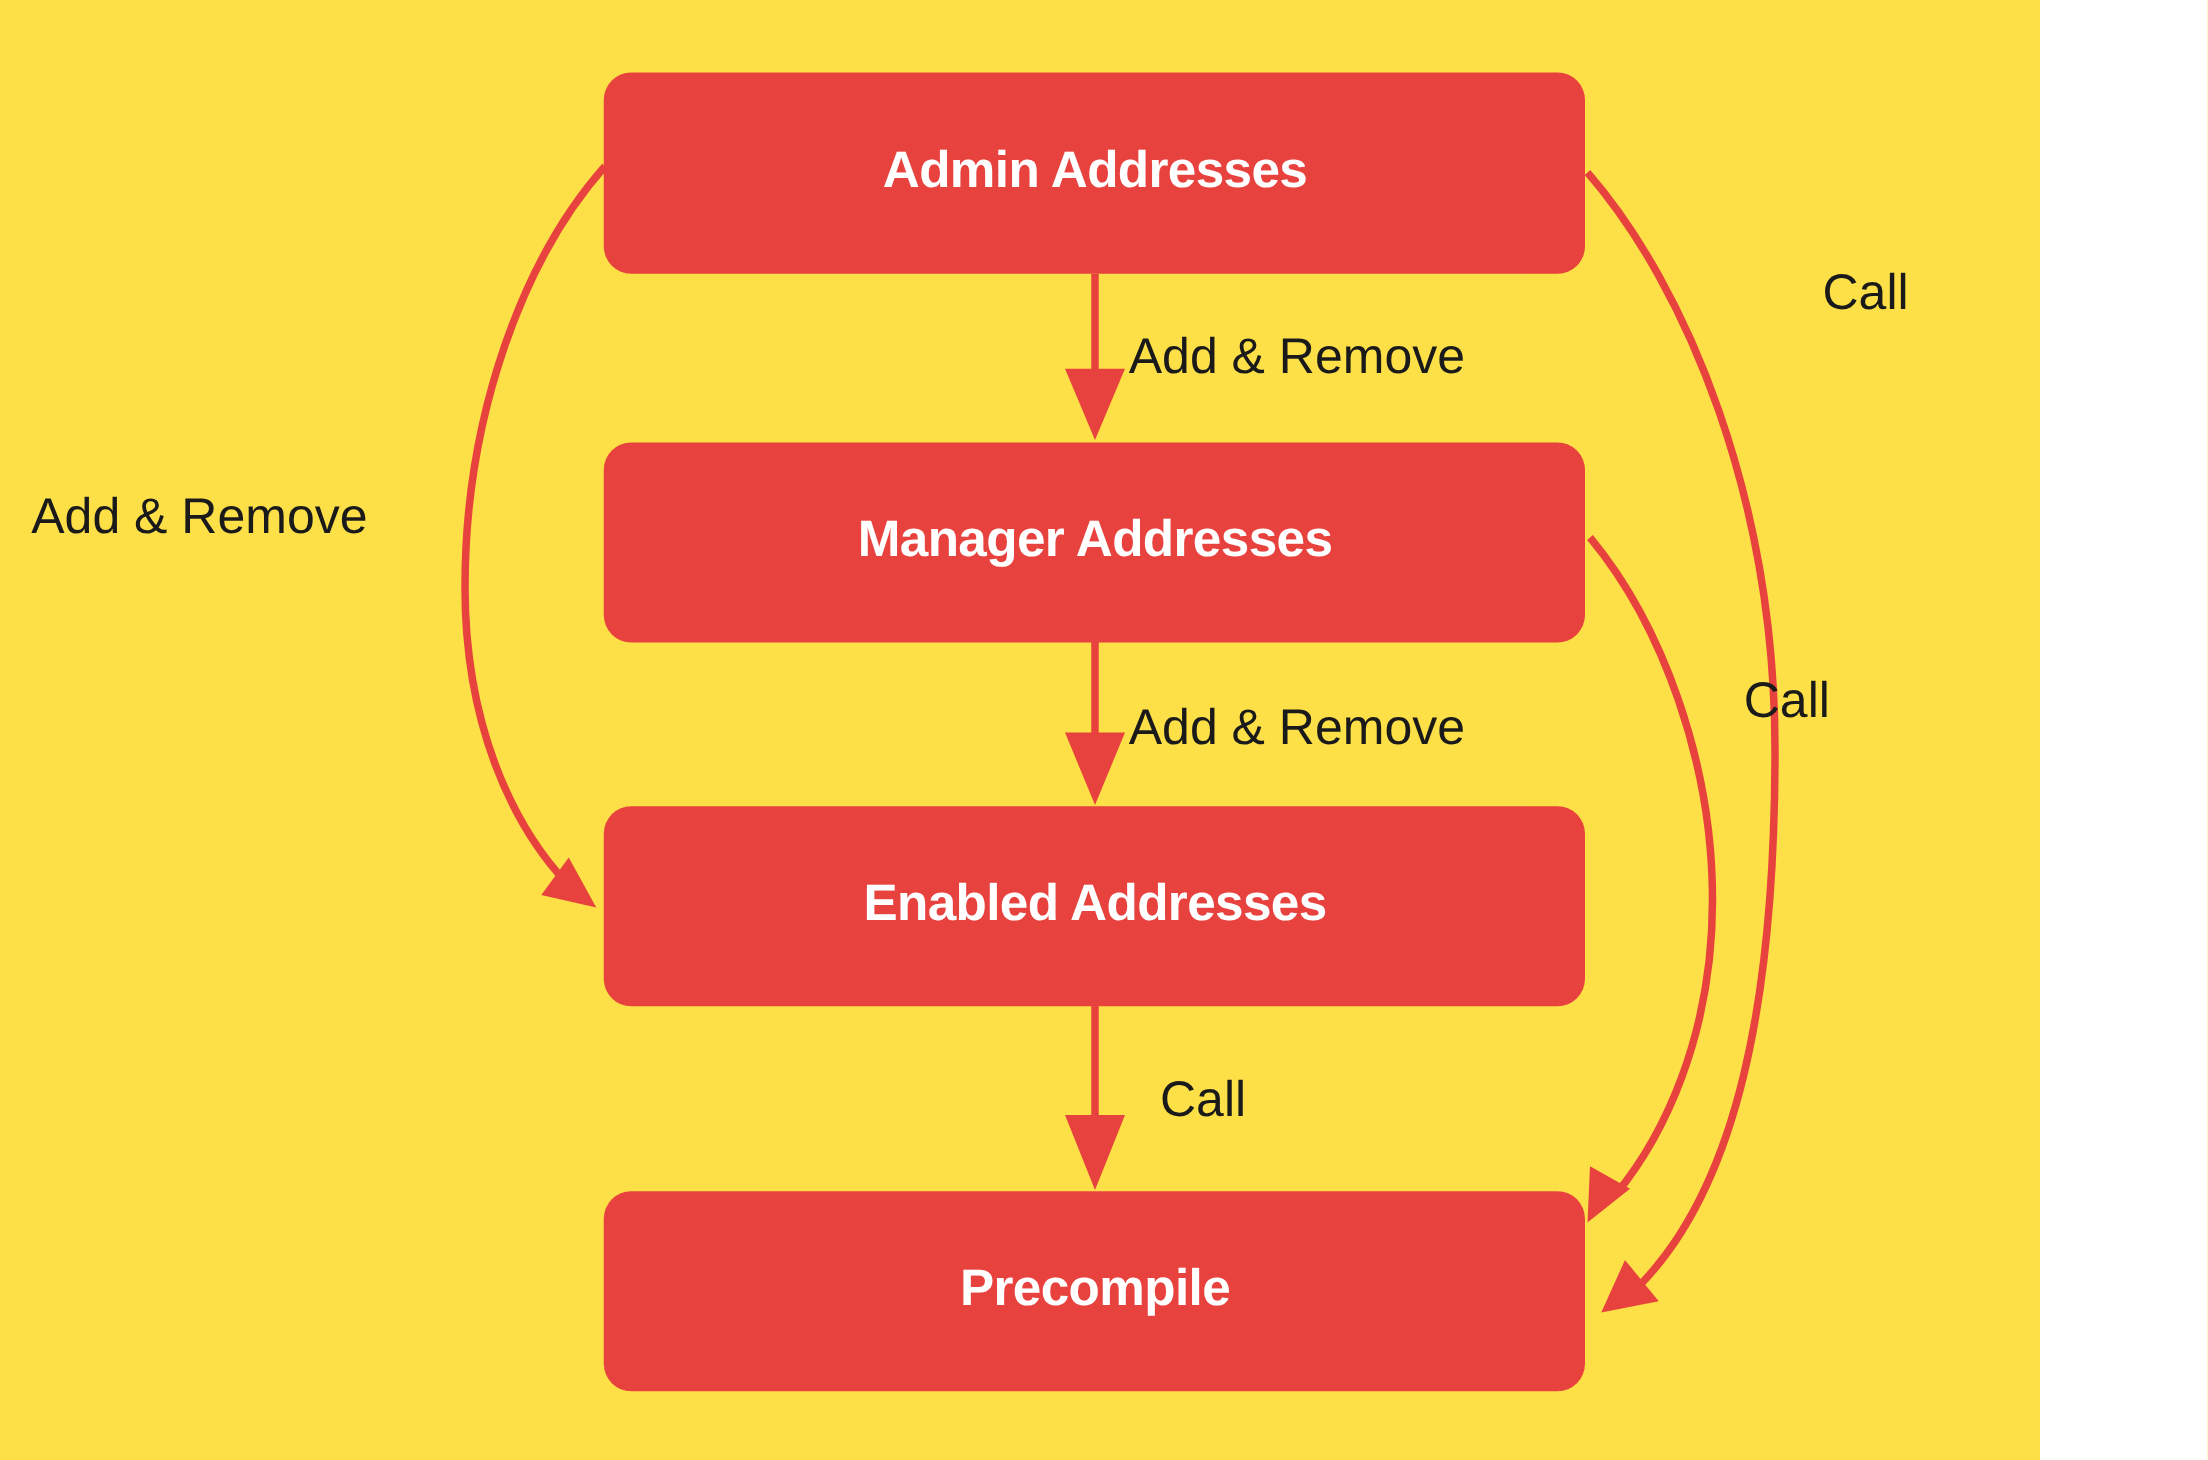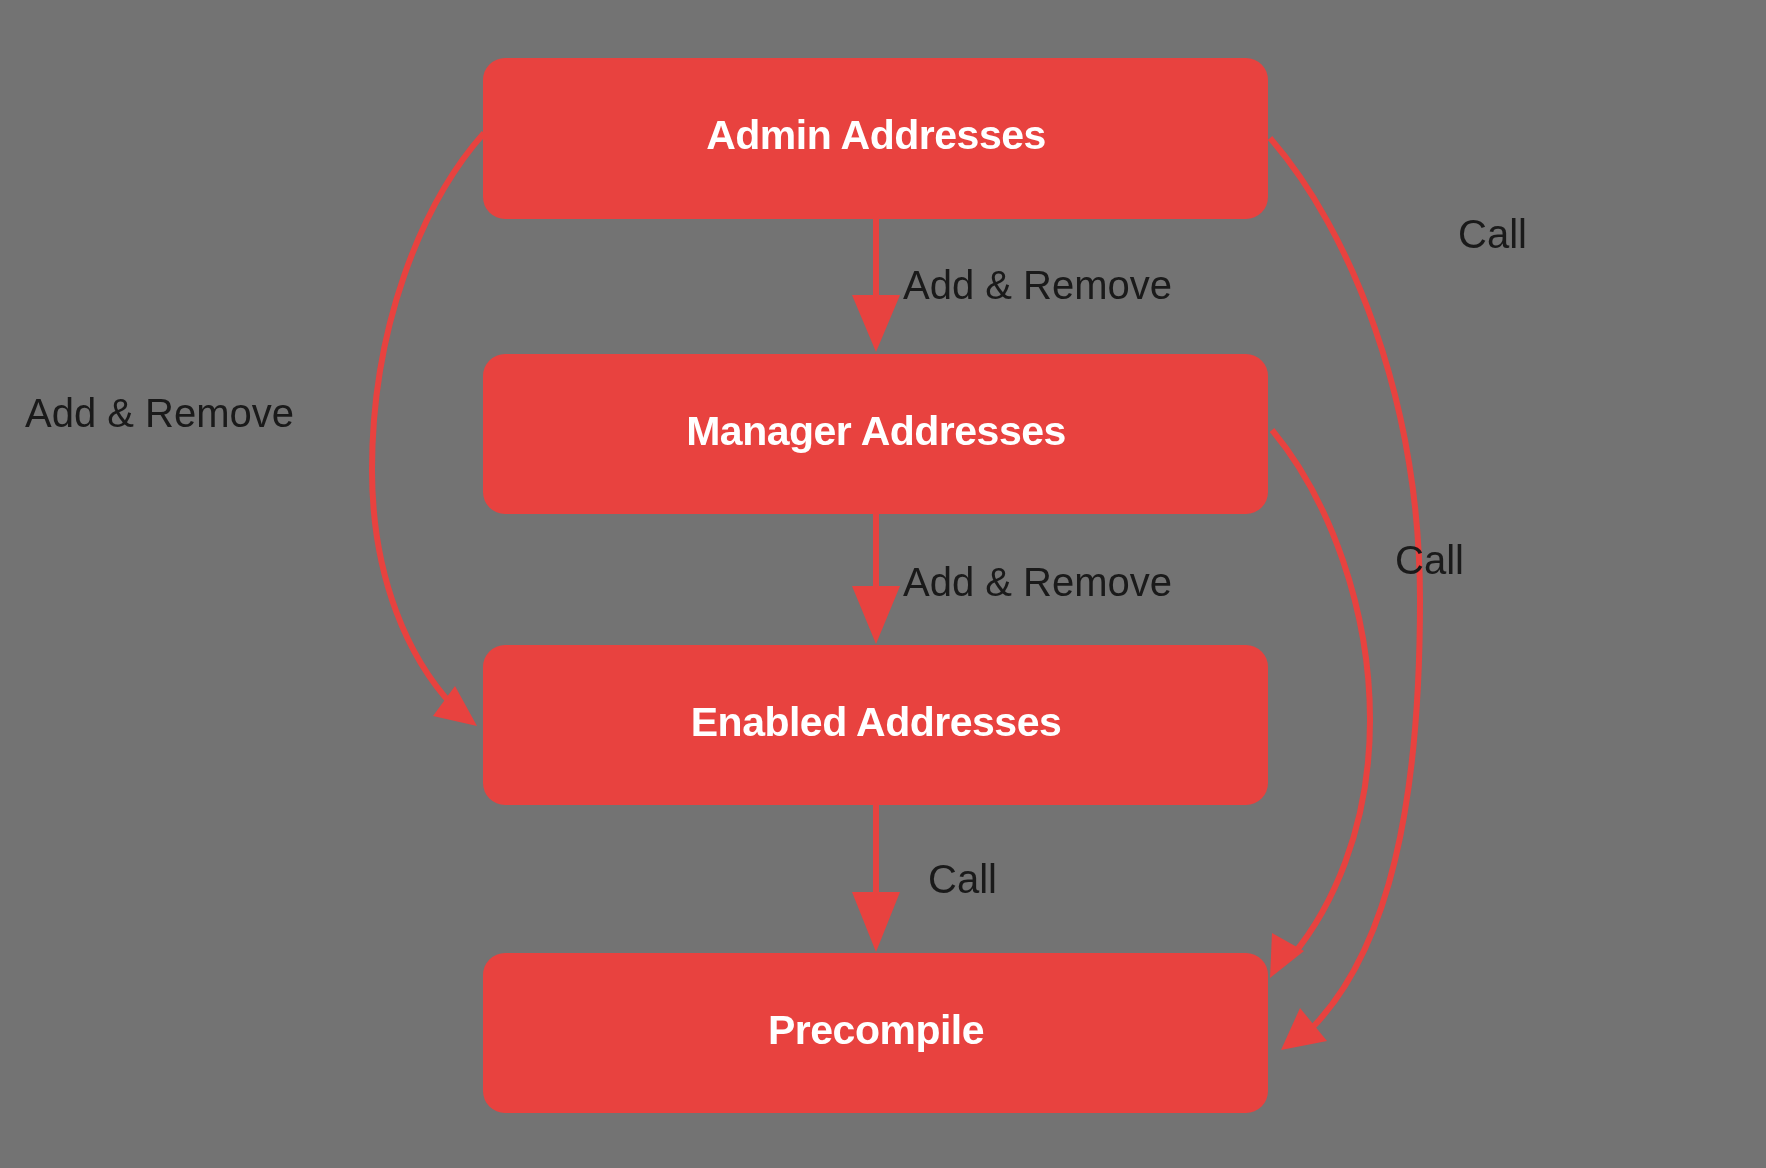--- a/index.html
+++ b/index.html
@@ -8,23 +8,23 @@
     background: #ffffff;
   }
   body {
     width: 1766px;
     height: 1168px;
     overflow: hidden;
     font-family: "Liberation Sans", sans-serif;
   }
   #diagram-root {
     position: relative;
-    width: 1766px;
+    width: 1632px;
     height: 1168px;
-    background: #737373;
+    background: #fde047;
   }
   svg#diagram-svg {
     position: absolute;
     top: 0;
     left: 0;
     width: 1766px;
     height: 1168px;
     display: block;
   }
   .node-rect {

